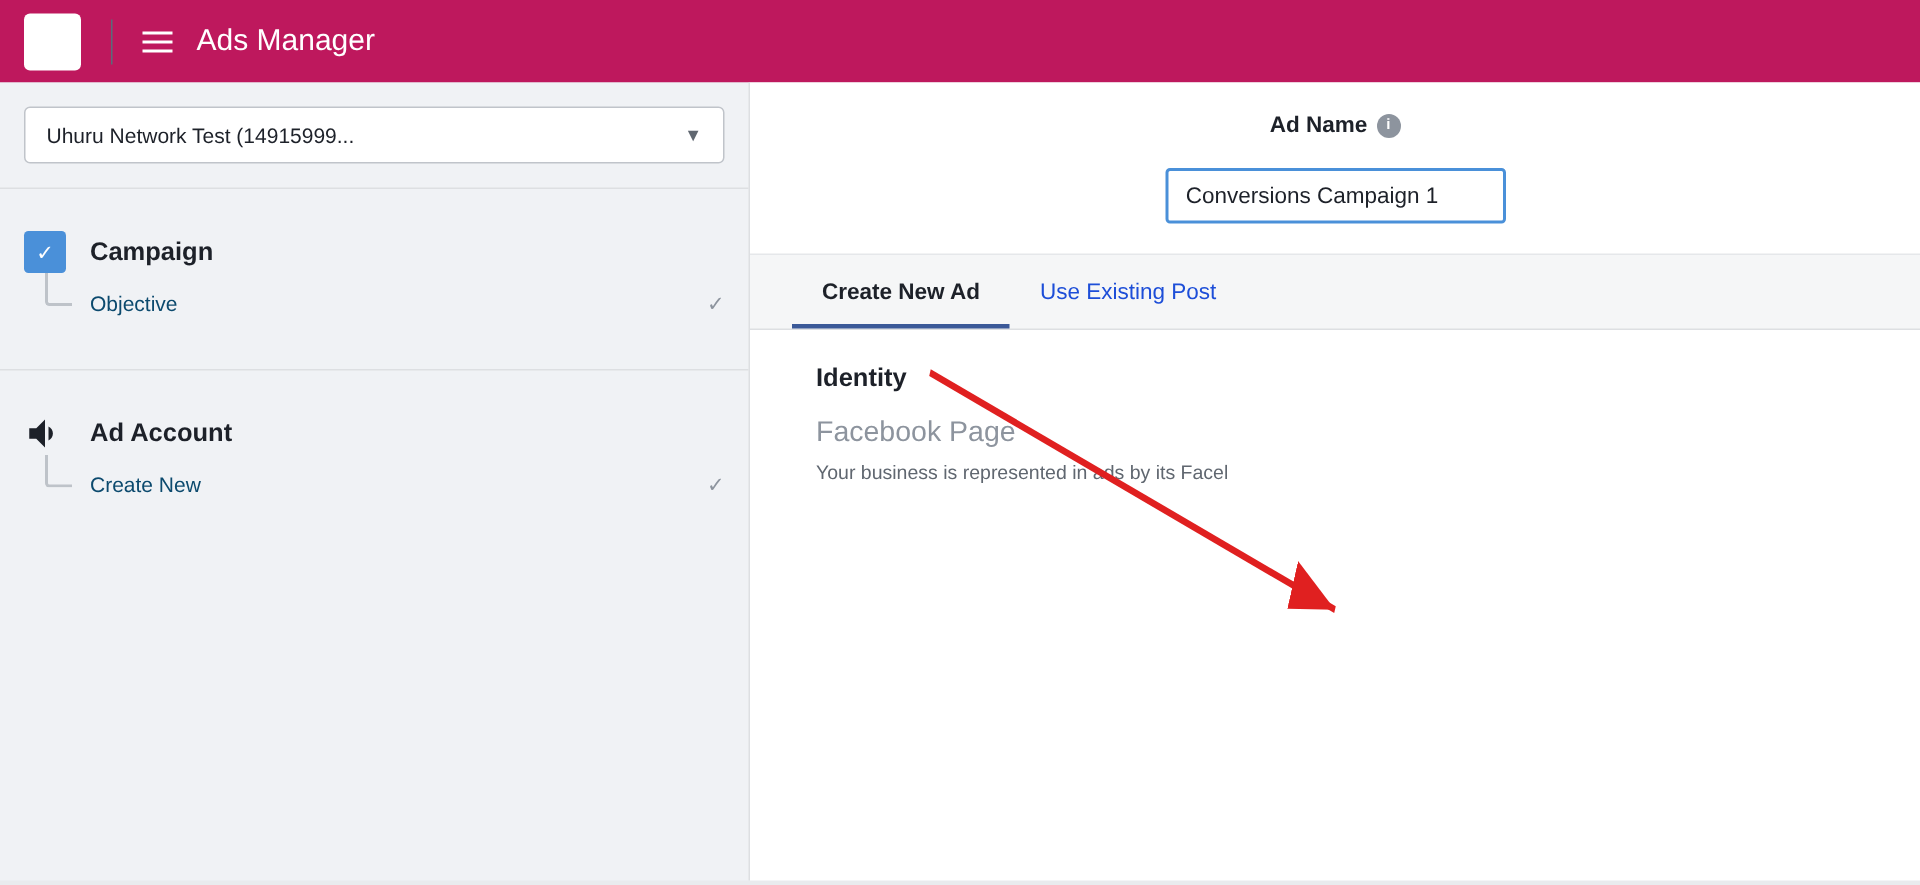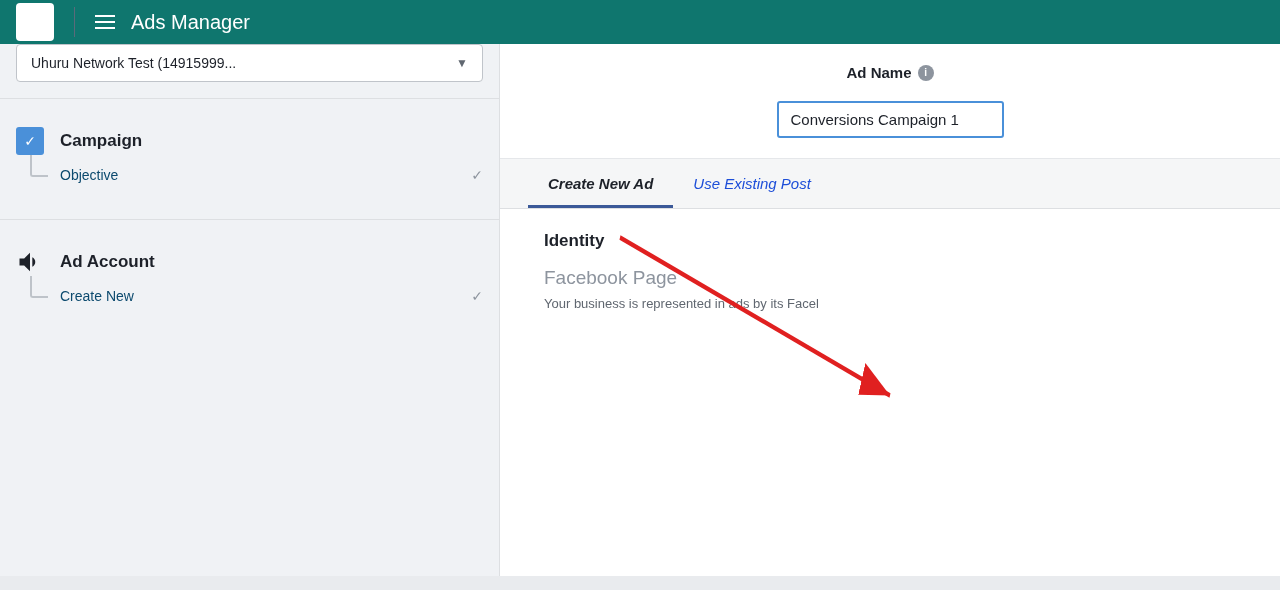--- a/index.html
+++ b/index.html
@@ -1,21 +1,21 @@
 <!DOCTYPE html>
 <html><head>
   <meta charset="utf-8">
   <style>
     * { box-sizing: border-box; margin: 0; padding: 0; }
     body { font-family: -apple-system, BlinkMacSystemFont, 'Segoe UI', Helvetica, Arial, sans-serif; background: #e9ebee; width: 1280px; height: 590px; overflow: hidden; }
 
     
     .header {
-      background: #0f766e;
-      height: 44px;
+      background: #be185d;
+      height: 55px;
       display: flex;
       align-items: center;
       padding: 0 16px;
       gap: 12px;
     }
     .fb-logo {
       width: 38px;
       height: 38px;
       background: white;
       border-radius: 4px;
@@ -57,20 +57,21 @@
       display: flex;
       height: calc(590px - 58px);
     }
 
     
     .sidebar {
       width: 500px;
       background: #f0f2f5;
       border-right: 1px solid #dddfe2;
       flex-shrink: 0;
+      padding-top: 16px;
     }
     .account-dropdown {
       margin: 0 16px 16px 16px;
       background: white;
       border: 1px solid #c0c4ca;
       border-radius: 4px;
       padding: 10px 14px;
       display: flex;
       align-items: center;
       justify-content: space-between;
@@ -210,21 +211,20 @@
     .tabs-section {
       background: #f5f6f7;
       padding: 0;
       border-bottom: 1px solid #dddfe2;
       position: relative;
     }
     .tabs-row {
       display: flex;
       align-items: center;
       padding: 0 28px;
-      font-style: italic;
     }
     .tab {
       padding: 16px 20px;
       font-size: 15px;
       cursor: pointer;
       position: relative;
       white-space: nowrap;
     }
     .tab.active {
       font-weight: 700;

